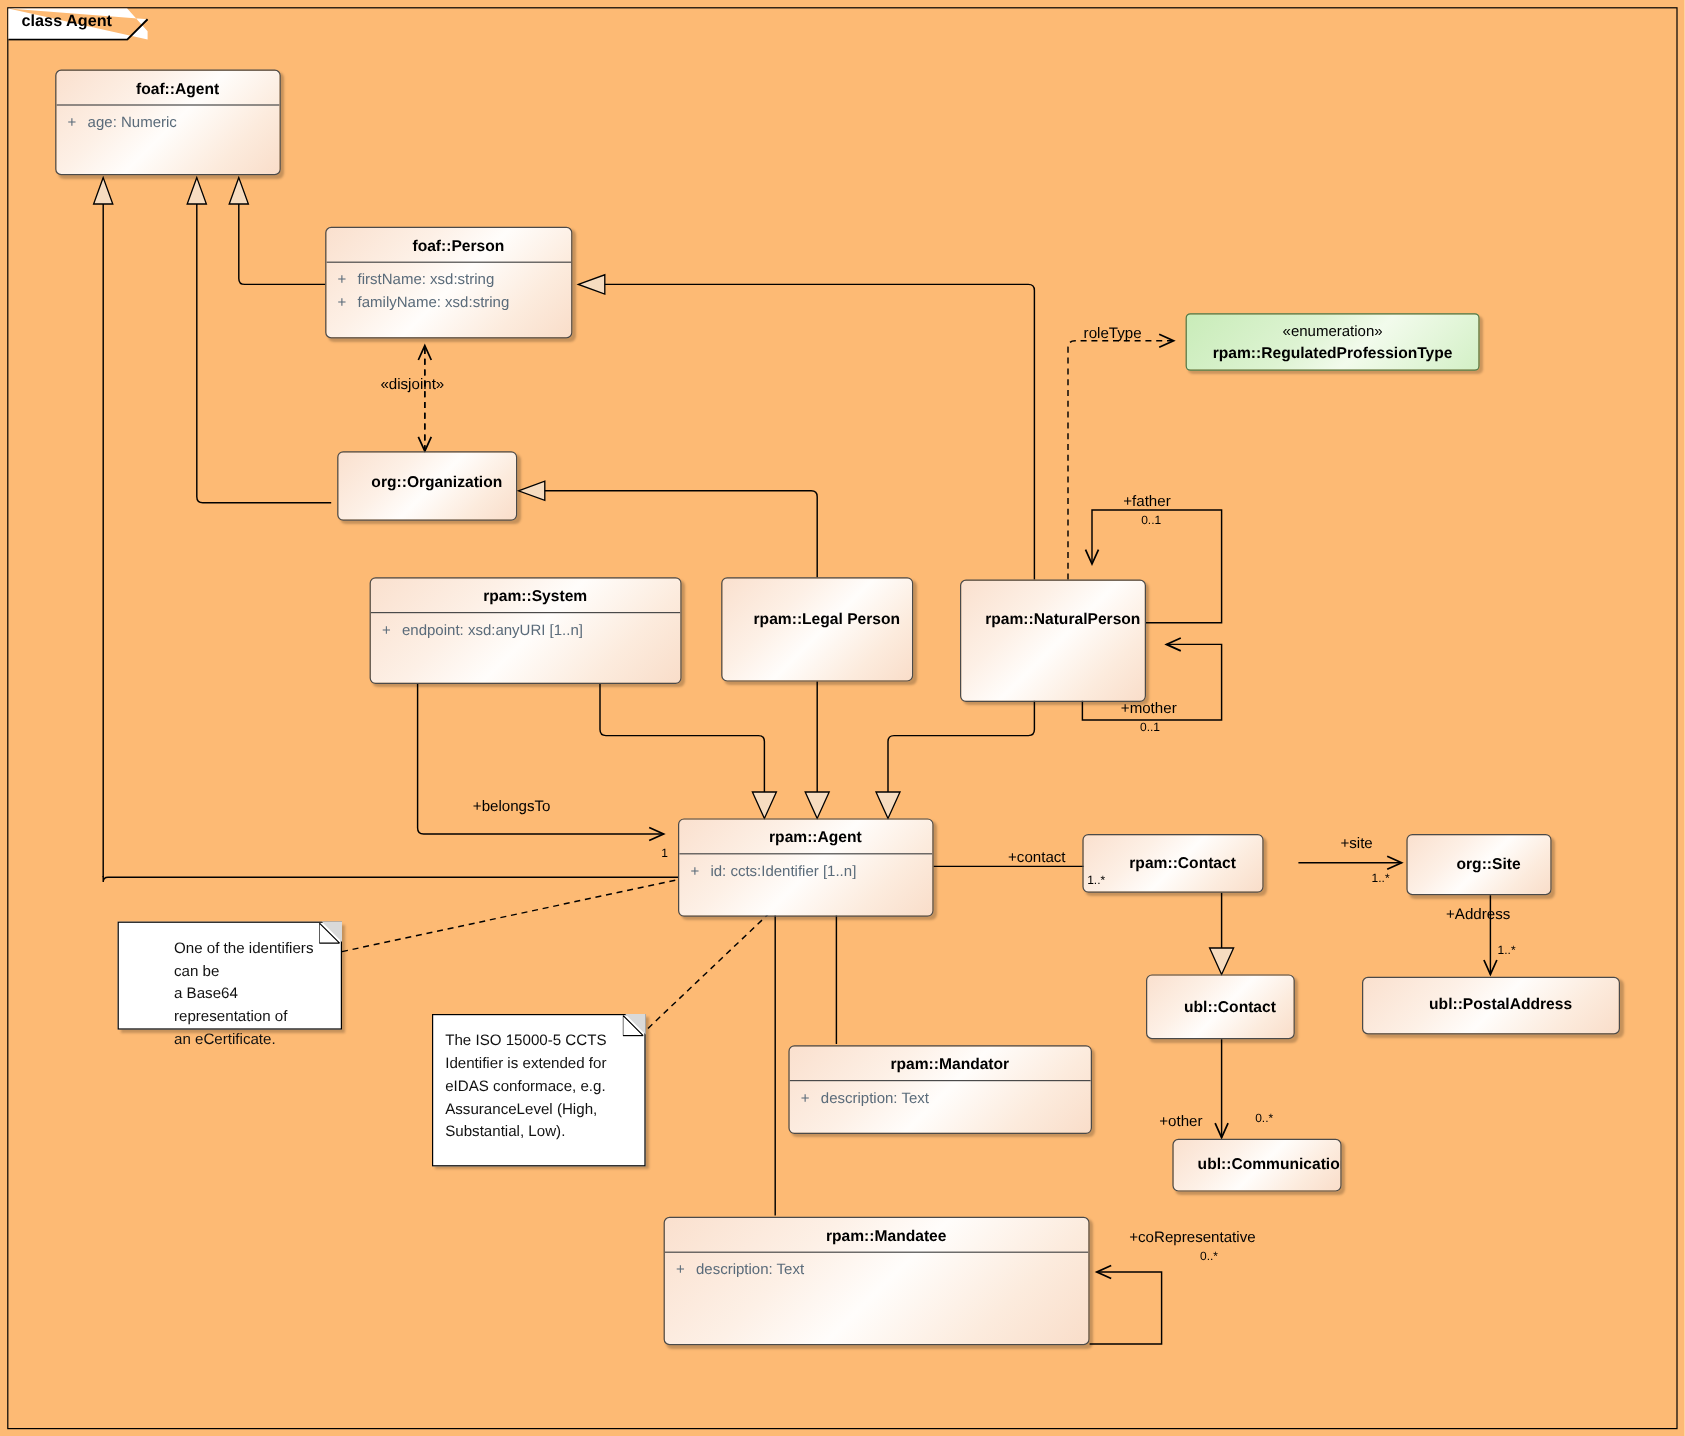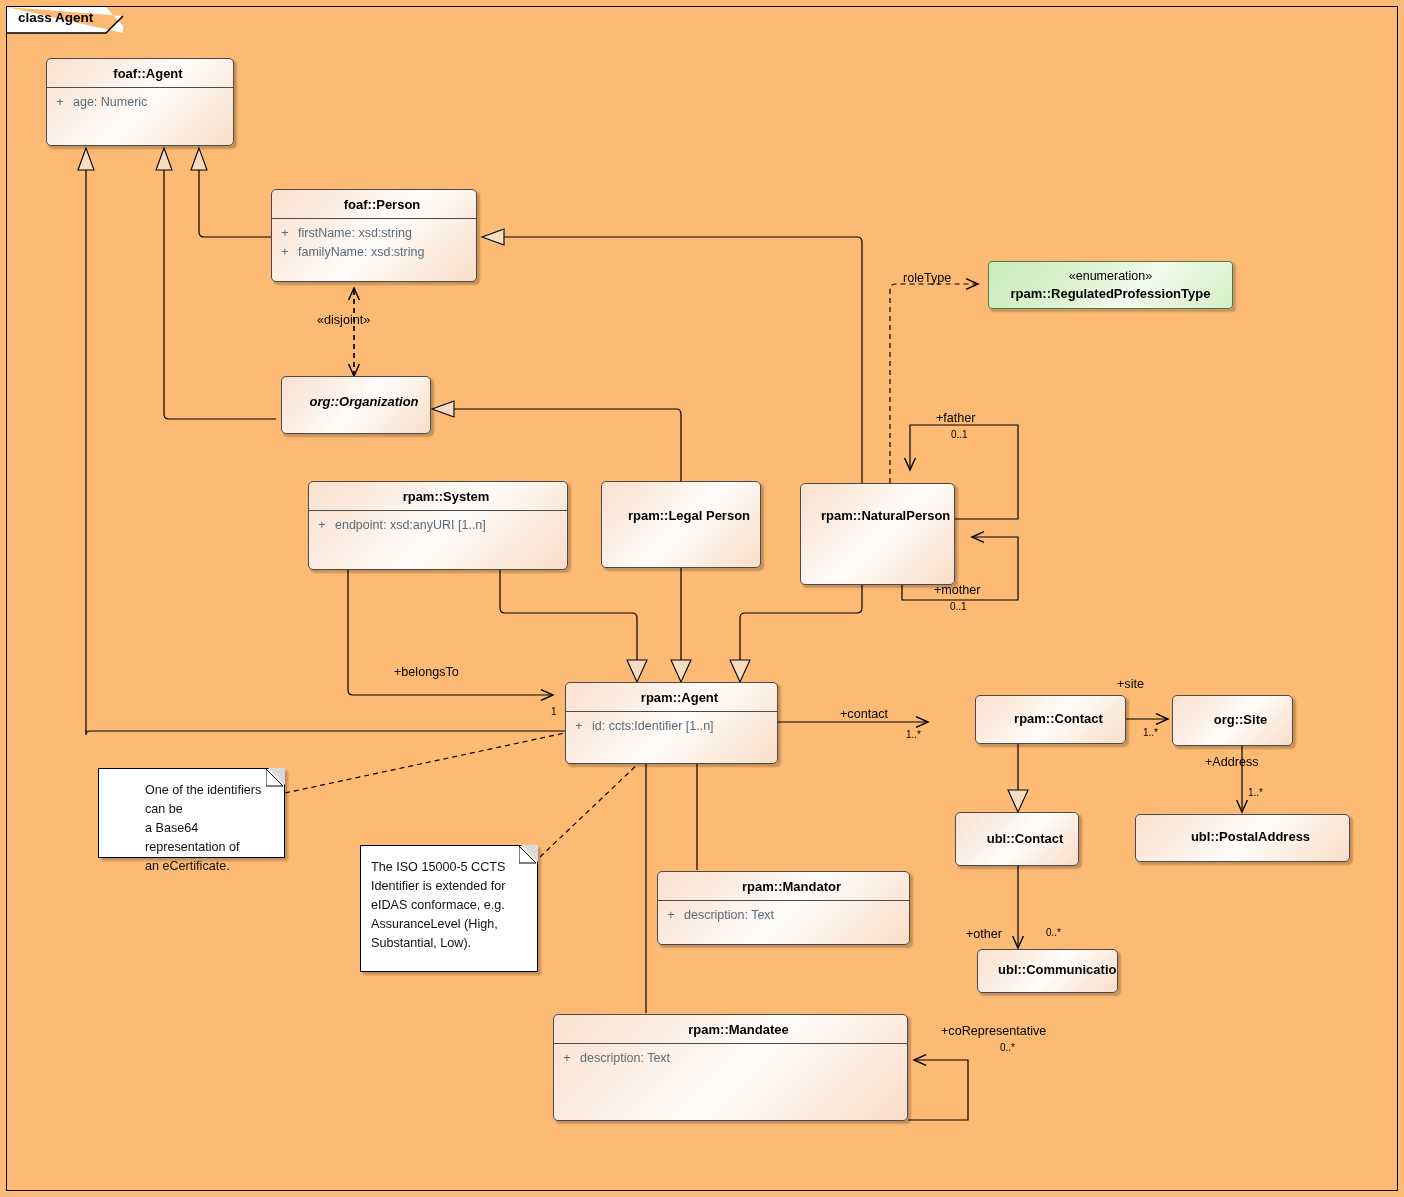--- a/index.html
+++ b/index.html
@@ -250,21 +250,21 @@
 
   <div class="uml-class has-compartment" style="left:271px; top:189px; width:206px; height:93px;">
     <div class="cls-name">foaf::Person</div>
     <div class="cls-attrs">
       <div class="attr"><span class="vis">+</span><span>firstName: xsd:string</span></div>
       <div class="attr"><span class="vis">+</span><span>familyName: xsd:string</span></div>
     </div>
   </div>
 
   <div class="uml-class" style="left:281px; top:376px; width:150px; height:58px;">
-    <div class="cls-name" style="padding-top:17px;font-style:italic;">org::Organization</div>
+    <div class="cls-name" style="padding-top:17px;">org::Organization</div>
   </div>
 
   <div class="uml-class has-compartment" style="left:308px; top:481px; width:260px; height:89px;">
     <div class="cls-name">rpam::System</div>
     <div class="cls-attrs">
       <div class="attr"><span class="vis">+</span><span>endpoint: xsd:anyURI [1..n]</span></div>
     </div>
   </div>
 
   <div class="uml-class" style="left:601px; top:481px; width:160px; height:87px;">
@@ -275,21 +275,21 @@
     <div class="cls-name" style="padding-top:24px;">rpam::NaturalPerson</div>
   </div>
 
   <div class="uml-class has-compartment" style="left:565px; top:682px; width:213px; height:82px;">
     <div class="cls-name">rpam::Agent</div>
     <div class="cls-attrs">
       <div class="attr"><span class="vis">+</span><span>id: ccts:Identifier [1..n]</span></div>
     </div>
   </div>
 
-  <div class="uml-class" style="left:975px; top:695px; width:151px; height:49px;">
+  <div class="uml-class" style="left:902px; top:695px; width:151px; height:49px;">
     <div class="cls-name" style="padding-top:15px;">rpam::Contact</div>
   </div>
 
   <div class="uml-class" style="left:1172px; top:695px; width:121px; height:51px;">
     <div class="cls-name" style="padding-top:16px;">org::Site</div>
   </div>
 
   <div class="uml-class" style="left:955px; top:812px; width:124px; height:54px;">
     <div class="cls-name" style="padding-top:18px;">ubl::Contact</div>
   </div>
@@ -352,21 +352,21 @@
 
   <div class="lbl" style="left:934px; top:583px;">+mother</div>
   <div class="lbl mult" style="left:950px; top:601px;">0..1</div>
 
   <div class="lbl" style="left:394px; top:665px;">+belongsTo</div>
   <div class="lbl mult" style="left:551px; top:706px;">1</div>
 
   <div class="lbl" style="left:840px; top:707px;">+contact</div>
   <div class="lbl mult" style="left:906px; top:729px;">1..*</div>
 
-  <div class="lbl" style="left:1117px; top:677px;">+site</div>
+  <div class="lbl" style="left:1117px; top:696px;">+site</div>
   <div class="lbl mult" style="left:1143px; top:727px;">1..*</div>
 
   <div class="lbl" style="left:1205px; top:755px;">+Address</div>
   <div class="lbl mult" style="left:1248px; top:787px;">1..*</div>
 
   <div class="lbl" style="left:966px; top:927px;">+other</div>
   <div class="lbl mult" style="left:1046px; top:927px;">0..*</div>
 
   <div class="lbl" style="left:941px; top:1024px;">+coRepresentative</div>
   <div class="lbl mult" style="left:1000px; top:1042px;">0..*</div>

